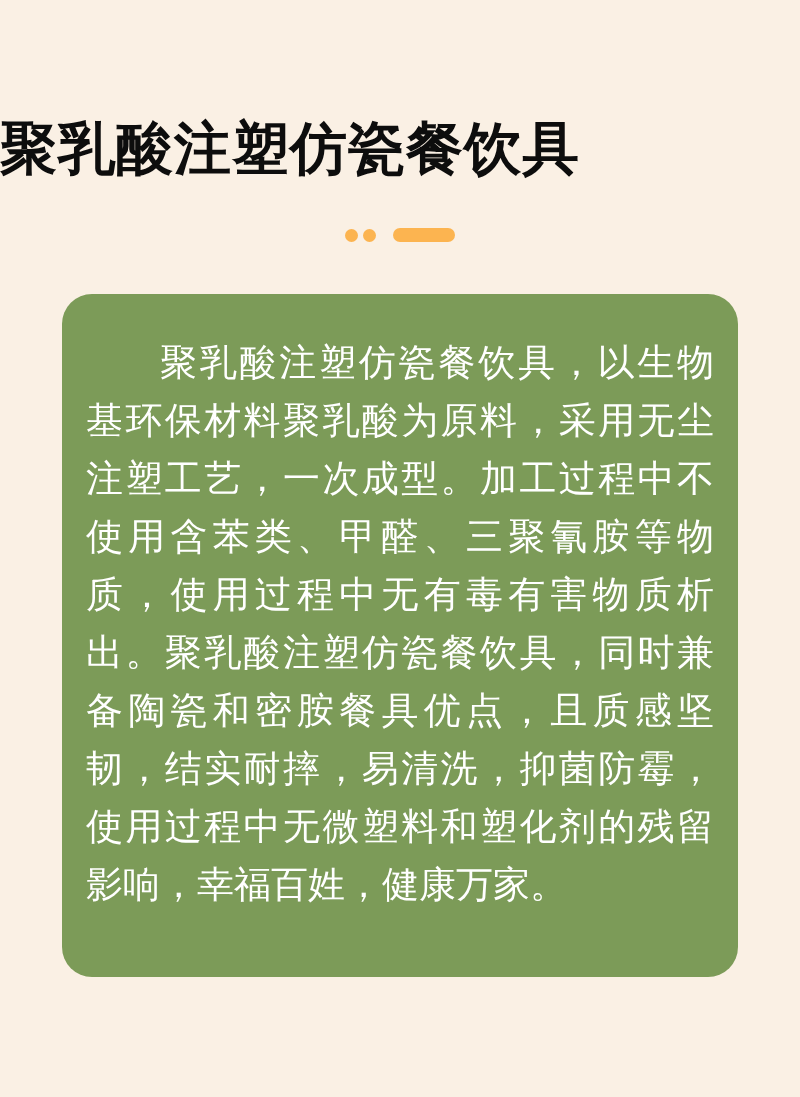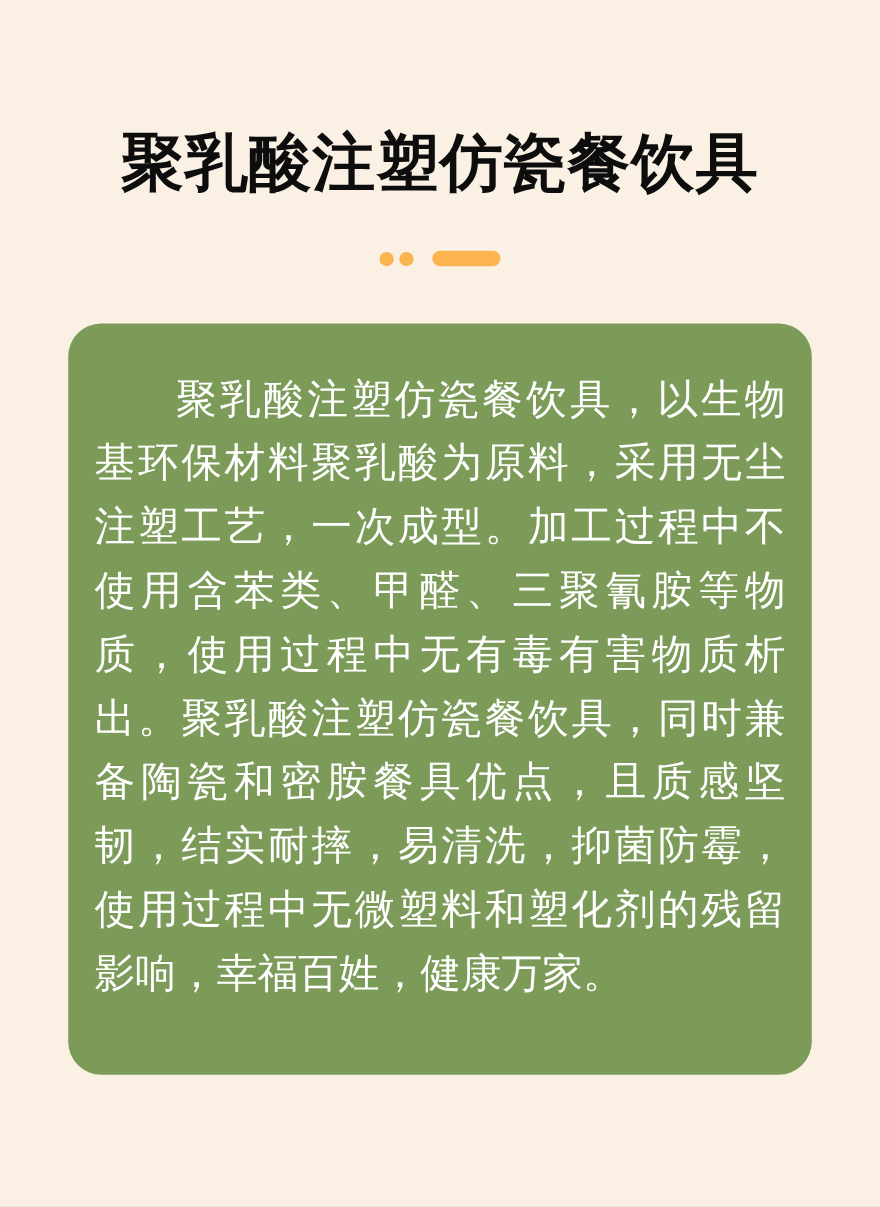--- a/index.html
+++ b/index.html
@@ -11,21 +11,21 @@
   }
   .page {
     position: relative;
     width: 800px;
     height: 1097px;
     background: #FAF0E4;
     overflow: hidden;
   }
   .title {
     padding-top: 74px;
-    text-align: center;
+    text-align: left;
     font-size: 57px;
     line-height: 72px;
     font-weight: 900;
     color: #0D0D0D;
     letter-spacing: 1px;
   }
   .title-line {
     display: block;
   }
   .decor {

